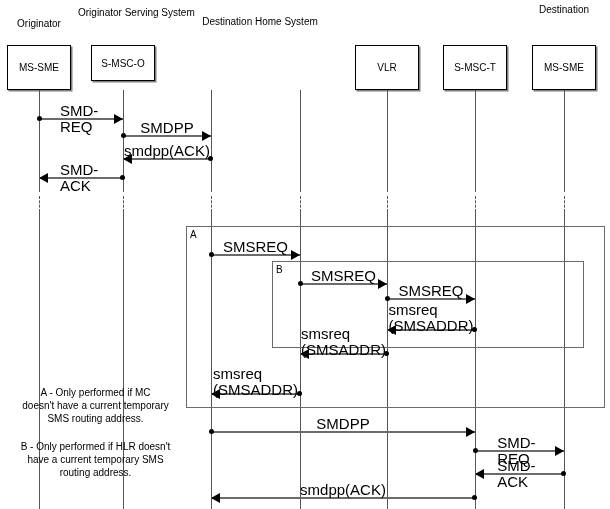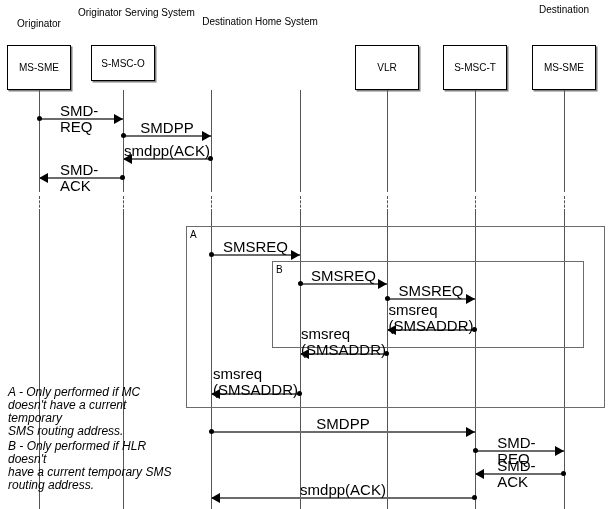--- a/index.html
+++ b/index.html
@@ -94,25 +94,25 @@
     background: transparent;
   }
   .group-label {
     position: absolute;
     font-size: 10px;
     color: #000;
     line-height: 11px;
   }
   .note {
     position: absolute;
-    font-size: 12px;
-    color: #000;
+    font-size: 10px;
+    color: #000;
+    text-align: center;
     line-height: 13px;
     white-space: pre-line;
-    font-style: italic;
   }
 </style>
 </head>
 <body>
 
 <div id="root">
 
   <div class="col-title" style="left:0px; top:18px; width:78px;">Originator</div>
   <div class="col-title" style="left:78px; top:7px; width:90px;">Originator
 Serving System</div>

